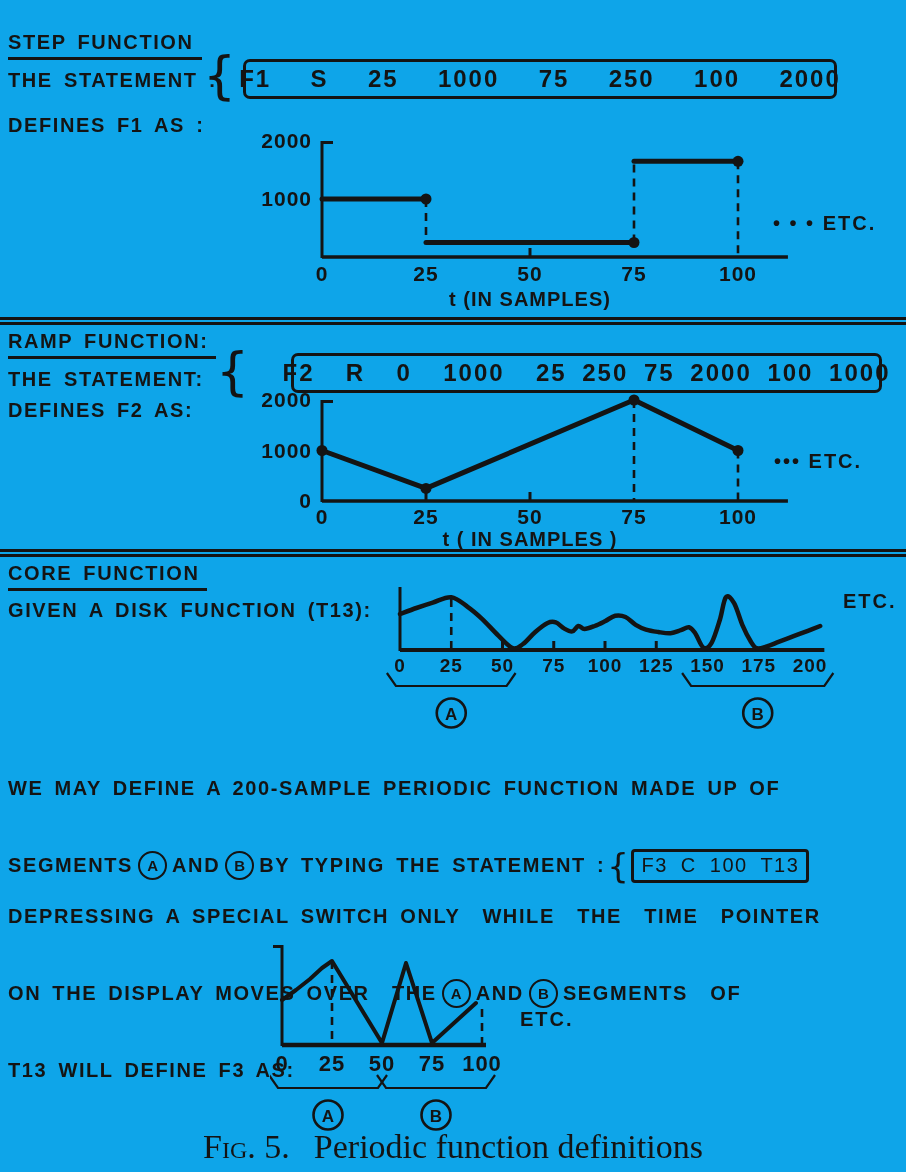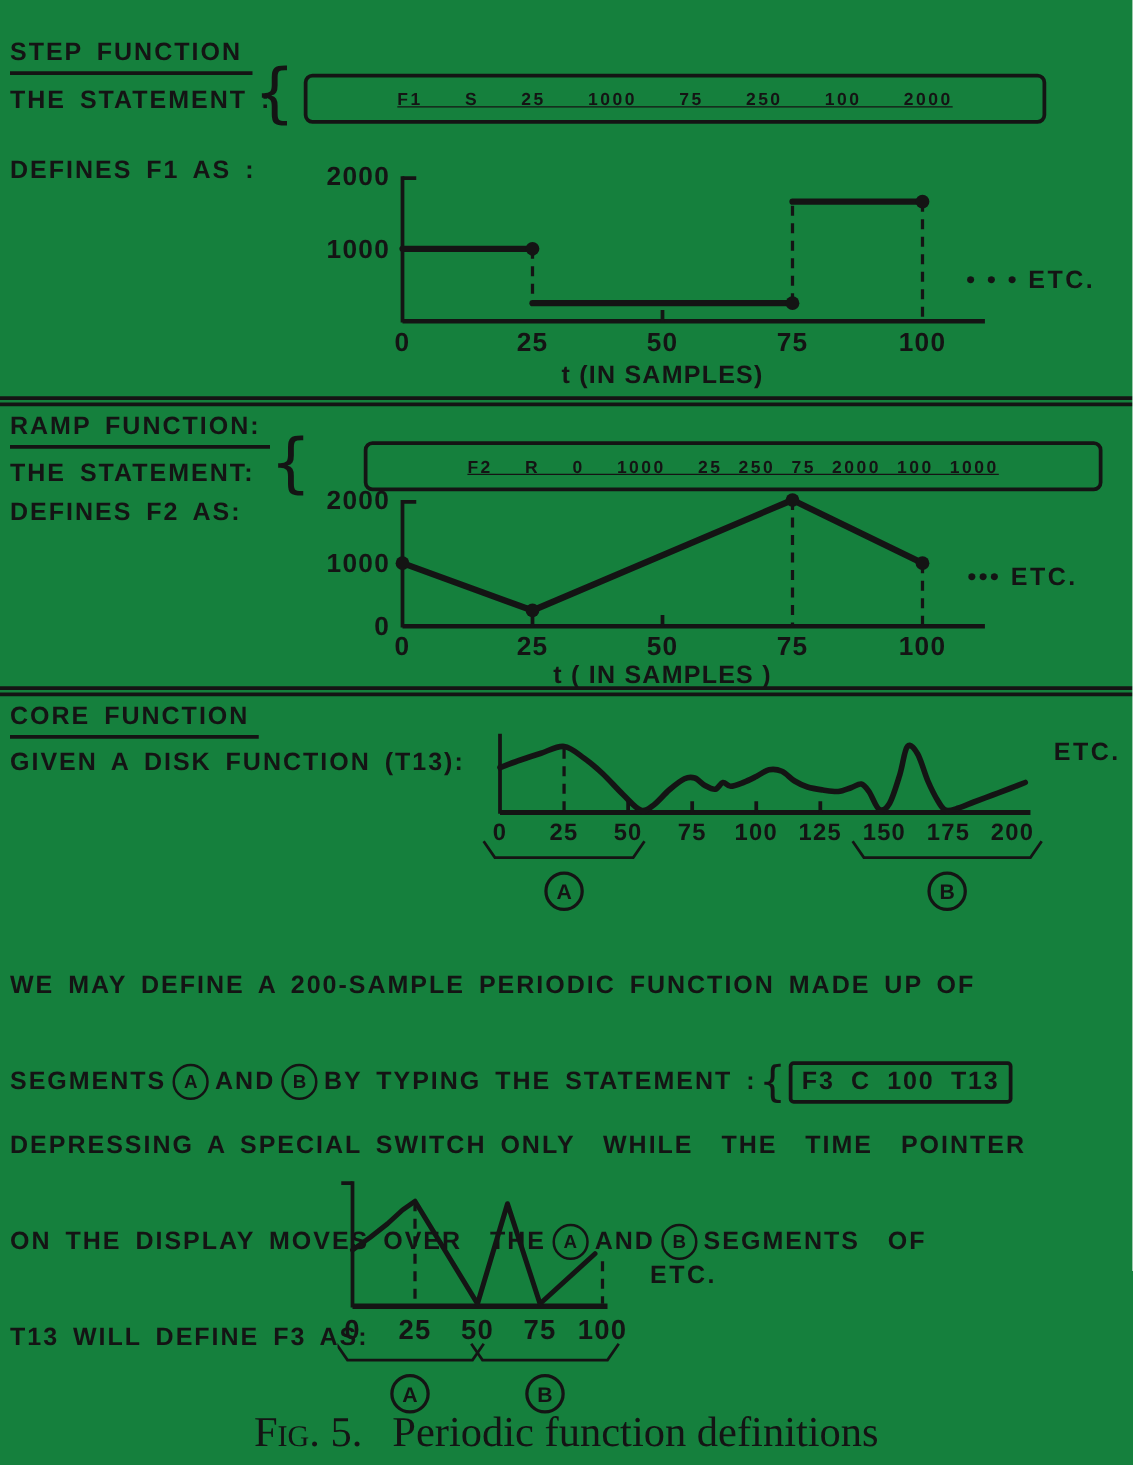--- a/index.html
+++ b/index.html
@@ -1,49 +1,49 @@
 <!DOCTYPE html>
 <html><head>
 <meta charset="utf-8">
 <style>
   html,body{margin:0;padding:0;background:#ffffff;}
-  #page{position:relative;width:906px;height:1172px;background:#15803d;overflow:hidden;
+  #page{position:relative;width:906px;height:1172px;background:#0ea5e9;overflow:hidden;
         font-family:"Liberation Sans",sans-serif;color:#141414;}
   .hl{position:absolute;font-weight:bold;font-size:20px;letter-spacing:1.6px;word-spacing:4px;
       color:#141414;white-space:pre;line-height:1.2;}
   .head{border-bottom:3px solid #141414;padding:0 8px 3px 0;}
   .brace{position:absolute;font-weight:400;color:#141414;line-height:0.9;font-family:"DejaVu Sans",sans-serif;}
   .sbox{position:absolute;border:3.5px solid #141414;border-radius:7px;display:flex;align-items:center;
-        justify-content:center;font-weight:bold;font-size:14px;letter-spacing:2px;word-spacing:11px;
-        white-space:pre;color:#141414;box-sizing:border-box;text-decoration:underline;}
+        justify-content:center;font-weight:bold;font-size:24px;letter-spacing:2px;word-spacing:11px;
+        white-space:pre;color:#141414;box-sizing:border-box;}
   .rule{position:absolute;left:0;width:906px;height:2px;border-top:3px solid #141414;border-bottom:3px solid #141414;}
   .chart{position:absolute;}
   .chart svg text{font-family:"Liberation Sans",sans-serif;}
   .para{position:absolute;font-weight:bold;font-size:20px;letter-spacing:1.6px;word-spacing:4px;white-space:pre;}
   .para .line{height:31px;display:flex;align-items:center;}
   .circ{display:inline-flex;align-items:center;justify-content:center;width:25px;height:25px;
         border:2.5px solid #141414;border-radius:50%;font-size:15px;font-weight:bold;letter-spacing:0;
         margin:0 5px;flex:0 0 auto;}
   .ibrace{font-size:34px;font-weight:400;margin:0 1px 0 2px;font-family:"DejaVu Sans",sans-serif;}
   .sbox-inline{display:inline-block;border:3px solid #141414;border-radius:4px;padding:2px 7px 3px;
-        font-size:20px;font-weight:bold;letter-spacing:1.5px;word-spacing:6px;}
+        font-size:20px;font-weight:normal;letter-spacing:1.5px;word-spacing:6px;}
   .caption{position:absolute;left:0;top:1128px;width:906px;text-align:center;
         font-family:"Liberation Serif",serif;font-size:34px;color:#141414;}
   .caption .fig{font-variant:small-caps;margin-right:24px;}
 </style>
 </head>
 <body>
 
 <div id="page">
 
   <div class="hl head" style="left:8px;top:30px;">STEP FUNCTION</div>
   <div class="hl" style="left:8px;top:68px;text-align:center;">THE STATEMENT :</div>
   <div class="brace" style="left:203px;top:52px;font-size:52px;">{</div>
   <div class="sbox" style="left:243px;top:59px;width:594px;height:40px;">F1  S  25  1000  75  250  100  2000</div>
-  <div class="hl" style="left:8px;top:124px;text-align:right;">DEFINES F1 AS :</div>
+  <div class="hl" style="left:8px;top:113px;text-align:right;">DEFINES F1 AS :</div>
   <div class="chart" style="left:225px;top:126px;"><svg width="681" height="200">
         <line x1="97" y1="15" x2="97" y2="132" stroke="#141414" stroke-width="3"></line>
         <line x1="97" y1="16.5" x2="108" y2="16.5" stroke="#141414" stroke-width="3"></line>
         <line x1="97" y1="131" x2="562.9200000000001" y2="131" stroke="#141414" stroke-width="3.5"></line>
         <line x1="305" y1="131" x2="305" y2="122" stroke="#141414" stroke-width="3"></line>
         <line x1="201" y1="73" x2="201" y2="116.5" stroke="#141414" stroke-width="2.6" stroke-dasharray="8 6"></line>
         <line x1="409" y1="116.5" x2="409" y2="35.3" stroke="#141414" stroke-width="2.6" stroke-dasharray="8 6"></line>
         <line x1="513" y1="35.3" x2="513" y2="131" stroke="#141414" stroke-width="2.6" stroke-dasharray="8 6"></line>
         <path d="M97,73 L201,73" fill="none" stroke="#141414" stroke-width="5" stroke-linejoin="round" stroke-linecap="round"></path>
         <path d="M201,116.5 L409,116.5" fill="none" stroke="#141414" stroke-width="5" stroke-linejoin="round" stroke-linecap="round"></path>

